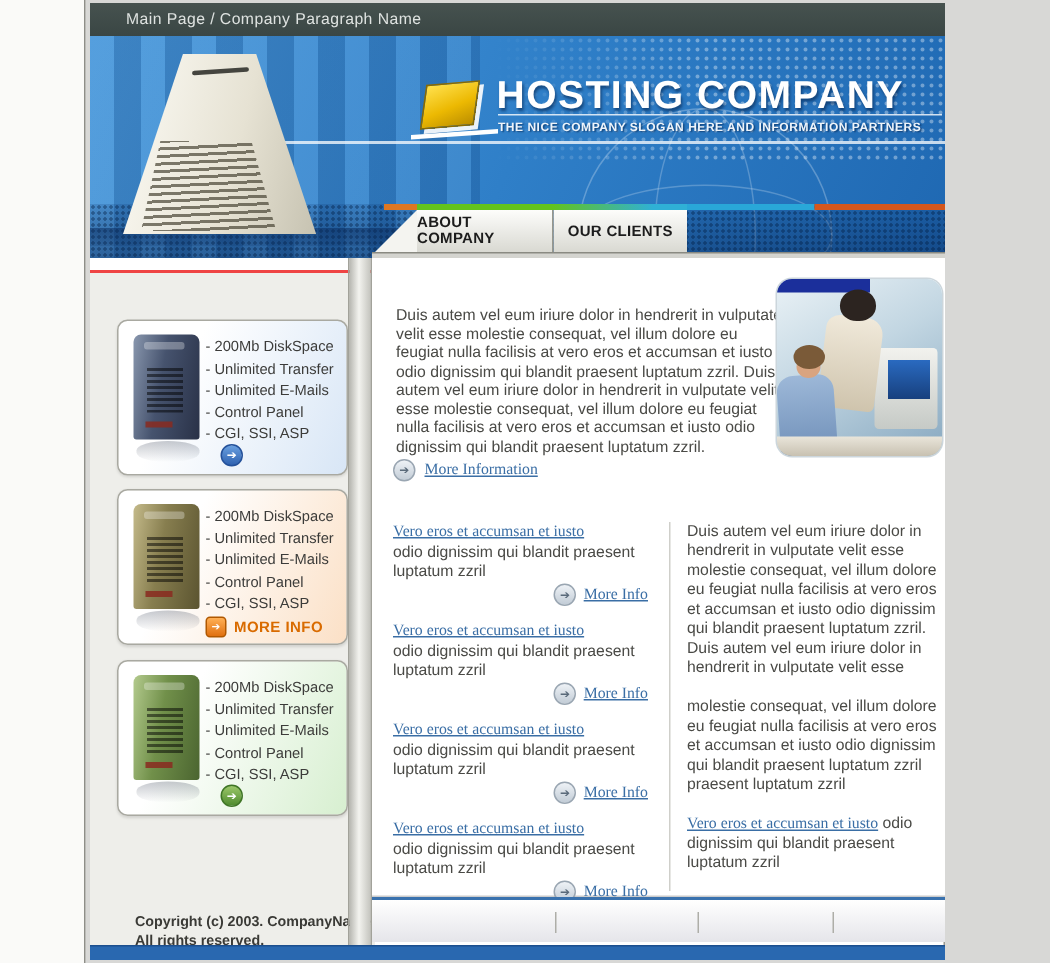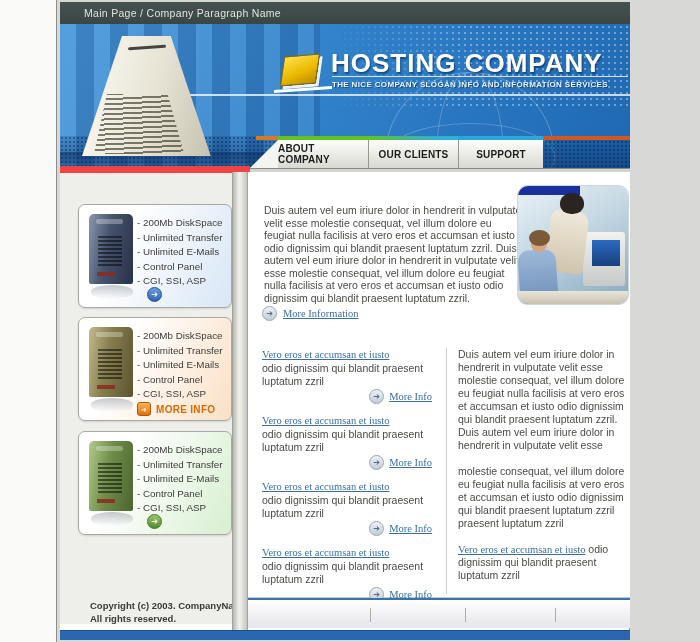--- a/index.html
+++ b/index.html
@@ -86,22 +86,22 @@
   .tab { height:28px; display:flex; align-items:center; justify-content:center;
     background:linear-gradient(#fdfdfb,#d9d9d2); color:#1c1c1c;
     font-size:10px; font-weight:bold; letter-spacing:.2px; cursor:pointer; }
   .tab + .tab { border-left:1px solid #97978d; }
   .tab:nth-child(1){ width:90px; } .tab:nth-child(2){ width:90px; }
   .tab:nth-child(3){ width:85px; } .tab:nth-child(4){ width:87px; }
   .tab-underedge { position:absolute; left:188px; top:166px; width:382px; height:4px;
     background:#d4d4cf; border-top:1px solid #8a8a82; }
 
   
-  .sidebar { position:absolute; left:0; top:164px; width:190px; height:458px;
-    background:#eeeeea; border-top:7px solid #ef4444; }
+  .sidebar { position:absolute; left:0; top:178px; width:190px; height:458px;
+    background:#eeeeea; border-top:2px solid #ef4444; }
   .ridge { position:absolute; left:172px; top:170px; width:16px; height:458px;
     background:linear-gradient(90deg,#b7b7b1,#f3f3ef 45%,#c4c4be);
     border-left:1px solid #a2a29a; border-right:1px solid #a2a29a; }
 
   .pkg { position:absolute; left:18px; width:154px; height:104px;
     border:1px solid #a9a9a1; border-radius:7px;
     box-shadow:0 1px 2px rgba(0,0,0,.12); }
   .pkg-blue   { top:31px;  background:linear-gradient(115deg,#ffffff 30%, #d8e6f6 100%); }
   .pkg-orange { top:144px; background:linear-gradient(115deg,#ffffff 30%, #fbe0c6 100%); }
   .pkg-green  { top:258px; background:linear-gradient(115deg,#ffffff 30%, #d7efd0 100%); }
@@ -209,40 +209,37 @@
     <div class="hx-band"></div>
     <div class="hx-line"></div>
     <div class="hsrv-shadow"></div>
     <div class="hsrv"></div>
     <div class="hsrv-vents"></div>
     <div class="hsrv-slot"></div>
     <div class="logo-step"></div>
     <div class="logo"></div>
     <div class="h-title">HOSTING COMPANY</div>
     <div class="hx-titleline"></div>
-    <div class="h-slogan">THE NICE COMPANY SLOGAN INFO AND INFORMATION SERVICES</div>
+    <div class="h-slogan">THE NICE COMPANY SLOGAN HERE AND INFORMATION PARTNERS</div>
   </div>
 
   <div class="tab-strip">
     <i class="seg0"></i>
       <i class="seg1"></i>
       <i class="seg2"></i>
       <i class="seg3"></i>
       <i class="seg4"></i>
   </div>
   <div class="tab-wedge"></div>
   <div class="tabs">
     <div class="tab">
         <span>ABOUT COMPANY</span>
       </div>
     <div class="tab">
         <span>OUR CLIENTS</span>
-      </div>
-    <div class="tab">
-        <span>SUPPORT</span>
       </div>
   </div>
   <div class="tab-underedge"></div>
 
   <div class="sidebar">
     <div class="pkg pkg-blue">
       <div class="srv">
           <span class="led"></span>
         </div>
       <div class="srv-refl"></div>

